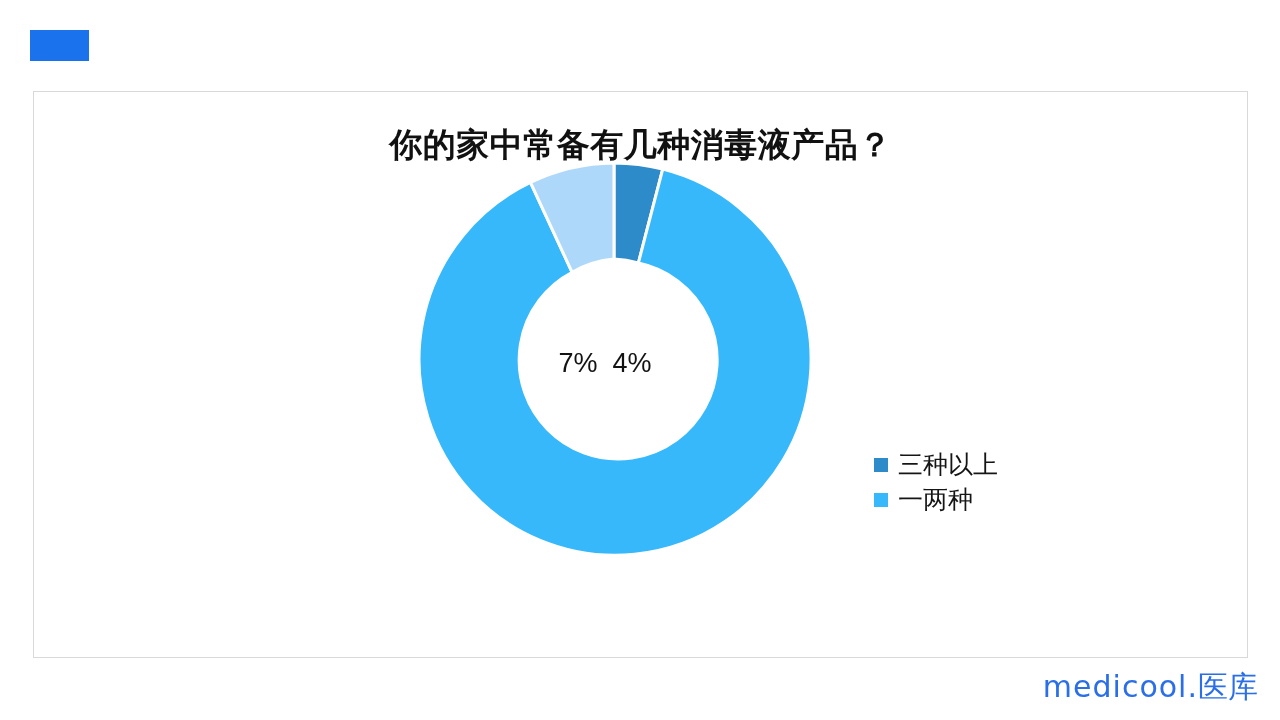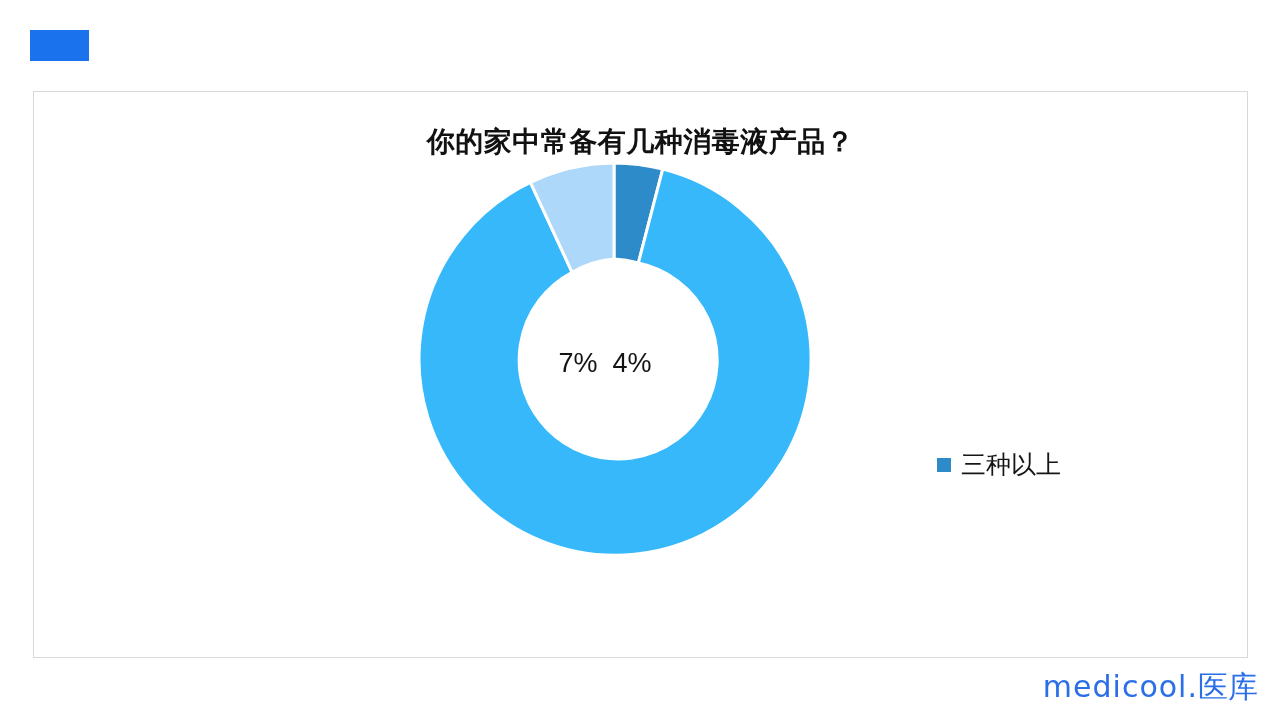--- a/index.html
+++ b/index.html
@@ -36,21 +36,21 @@
     border: 1px solid #d9d9d9;
     box-sizing: border-box;
   }
 
   .chart-title {
     position: absolute;
     left: 0;
     top: 31px;
     width: 100%;
     text-align: center;
-    font-size: 28px;
+    font-size: 33px;
     font-weight: bold;
     color: #111111;
     letter-spacing: 0.5px;
   }
 
   
   .donut-wrap {
     position: absolute;
     left: 352px;
     top: 39px;
@@ -79,21 +79,20 @@
   .legend {
     position: absolute;
     left: 840px;
     top: 355px;
     width: 250px;
   }
   .legend-item {
     display: flex;
     align-items: center;
     height: 35px;
-    justify-content: center;
   }
   .legend-swatch {
     width: 14px;
     height: 14px;
     flex: 0 0 14px;
     margin-right: 10px;
   }
   .legend-label {
     font-size: 25px;
     color: #151515;
@@ -142,17 +141,21 @@
         <text class="slice-label" x="192" y="232">7%</text>
       </g>
     </svg>
   </div>
 
   <div class="legend">
     <div class="legend-item">
       <span class="legend-swatch" style="background:#2e8bc9"></span>
       <span class="legend-label">三种以上</span>
     </div>
+    <div class="legend-item">
+      <span class="legend-swatch" style="background:#36b8fb"></span>
+      <span class="legend-label">一两种</span>
+    </div>
   </div>
 
 </div>
 
 <div class="logo"><span>medicool.</span><span class="logo-cn">医库</span></div>
 
 </body></html>

